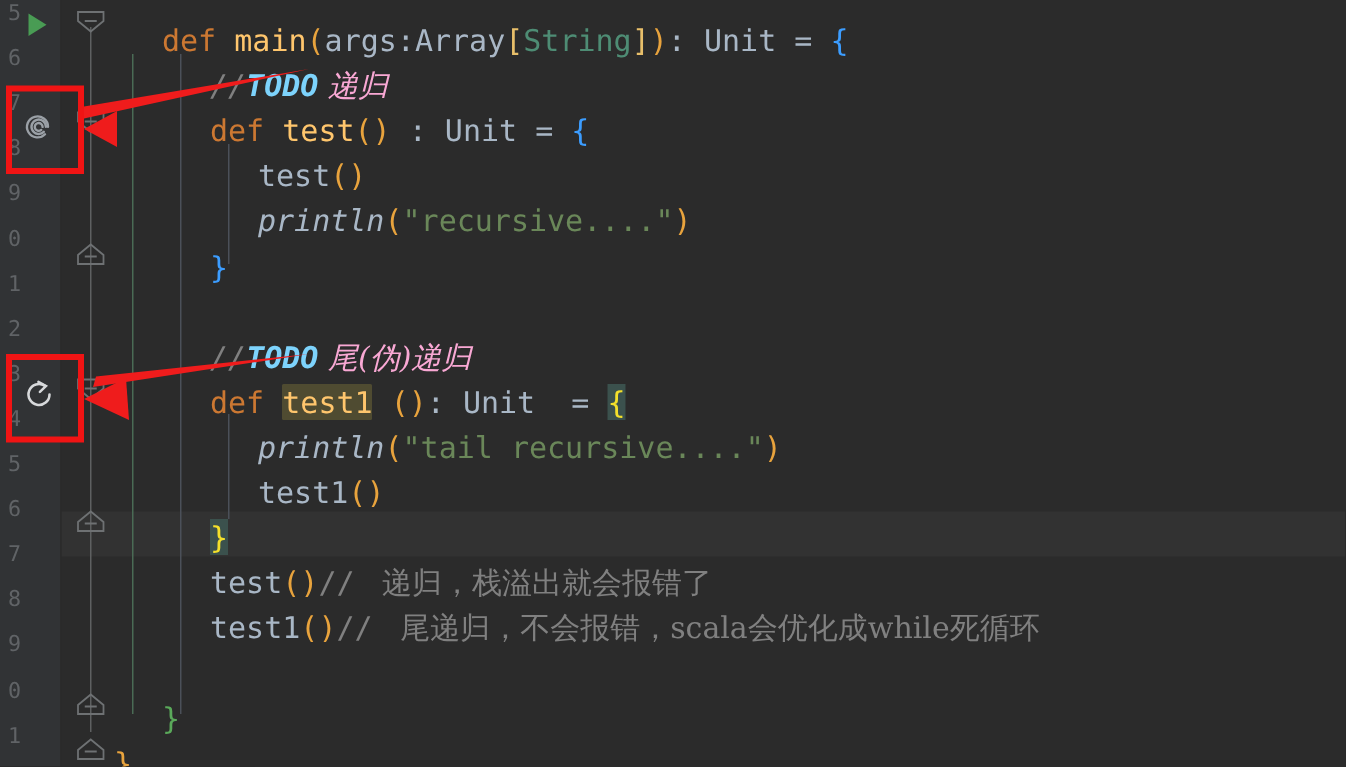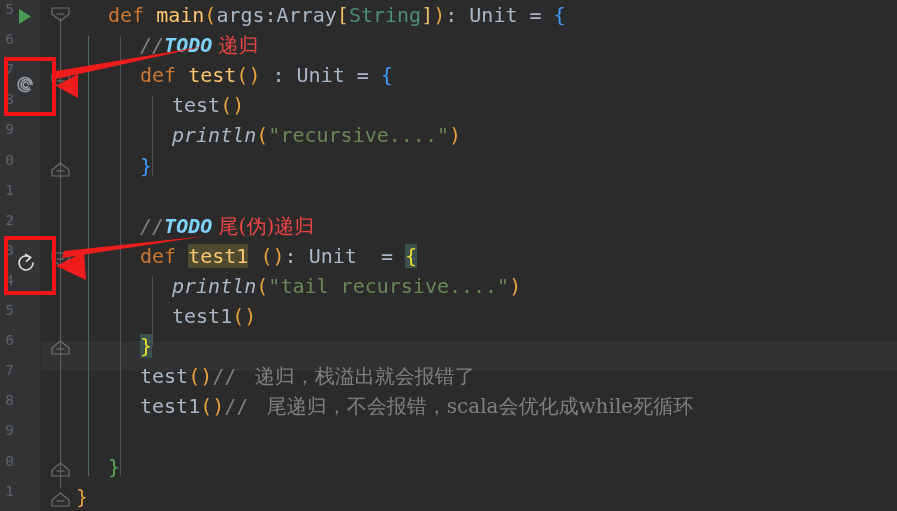--- a/index.html
+++ b/index.html
@@ -41,21 +41,21 @@
     position:absolute;left:76px;top:0;right:0;height:511px;
     font-family:"DejaVu Sans Mono","Liberation Mono",monospace;
     font-size:20px;
     line-height:30.1px;
     white-space:pre;
   }
   .row{
     position:absolute;left:0;right:-76px;height:30.1px;
     padding-left:0;
   }
-  .row .txt{position:absolute;left:0;top:0;white-space:pre;}
+  .row .txt{position:absolute;left:0;top:12px;white-space:pre;}
 
   .cur-line{
     position:absolute;left:41px;right:0;height:30.1px;background:#323232;
   }
 
   
   .iguide{position:absolute;width:1px;background:#4b5059;}
   .iguide.green{background:#4a6b55;}
 
   
@@ -66,21 +66,21 @@
   .type2   {color:#a9b7c6;}
   .paren   {color:#e8a33d;}
   .brack   {color:#e8bf6a;}
   .brace   {color:#3c9dff;}
   .brace-y {color:#f3e02b;}
   .brace-g {color:#5aa95a;}
   .brace-o {color:#e8a33d;}
   .str     {color:#6a8759;}
   .cmt     {color:#808080;}
   .todo    {color:#7dd3fc;font-style:italic;font-weight:bold;}
-  .todo-cn {color:#ef4444;font-family:"DejaVu Serif","Liberation Serif",serif;}
+  .todo-cn {color:#f9a8d4;font-style:italic;font-family:"DejaVu Serif","Liberation Serif",serif;}
   .cmt-slash{color:#808080;font-style:italic;}
   .cn      {font-family:"DejaVu Serif","Liberation Serif",serif;color:#808080;}
 
   .hl-ident{background:#4f4b31;border-radius:1px;}
   .hl-brace{background:#3b514d;}
 
   
   .run-tri{position:absolute;left:16px;top:8px;}
 
   

